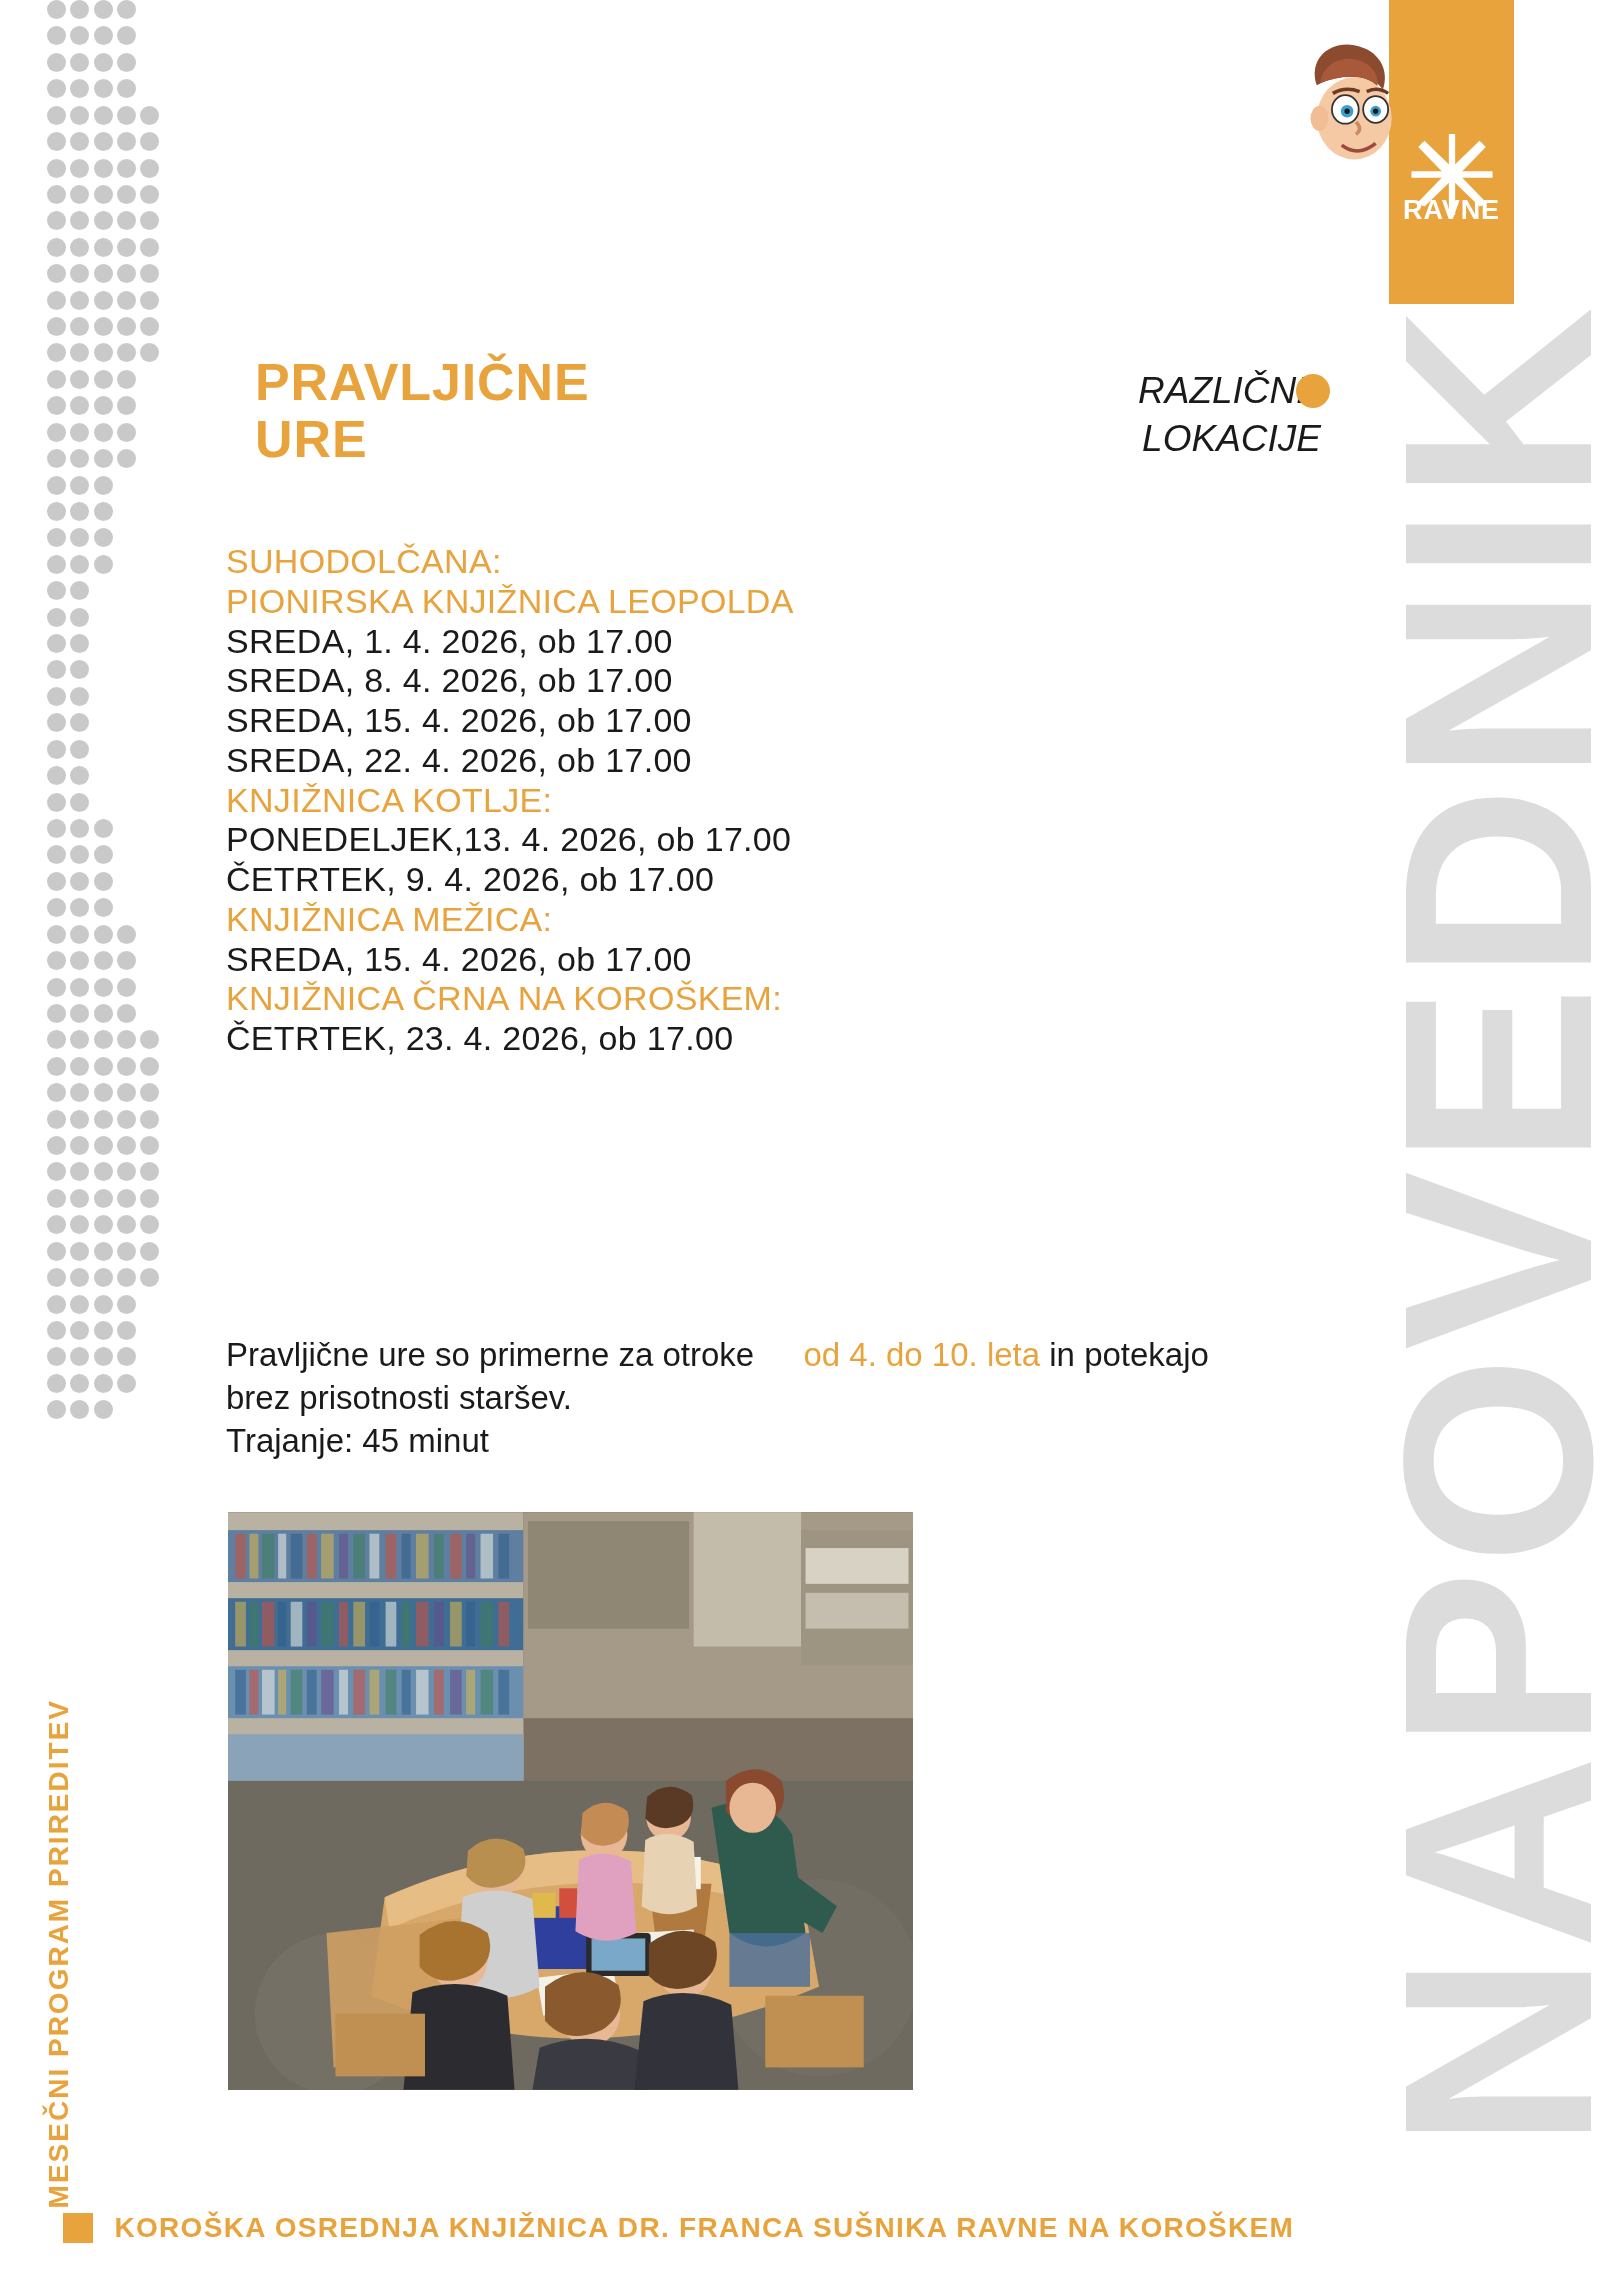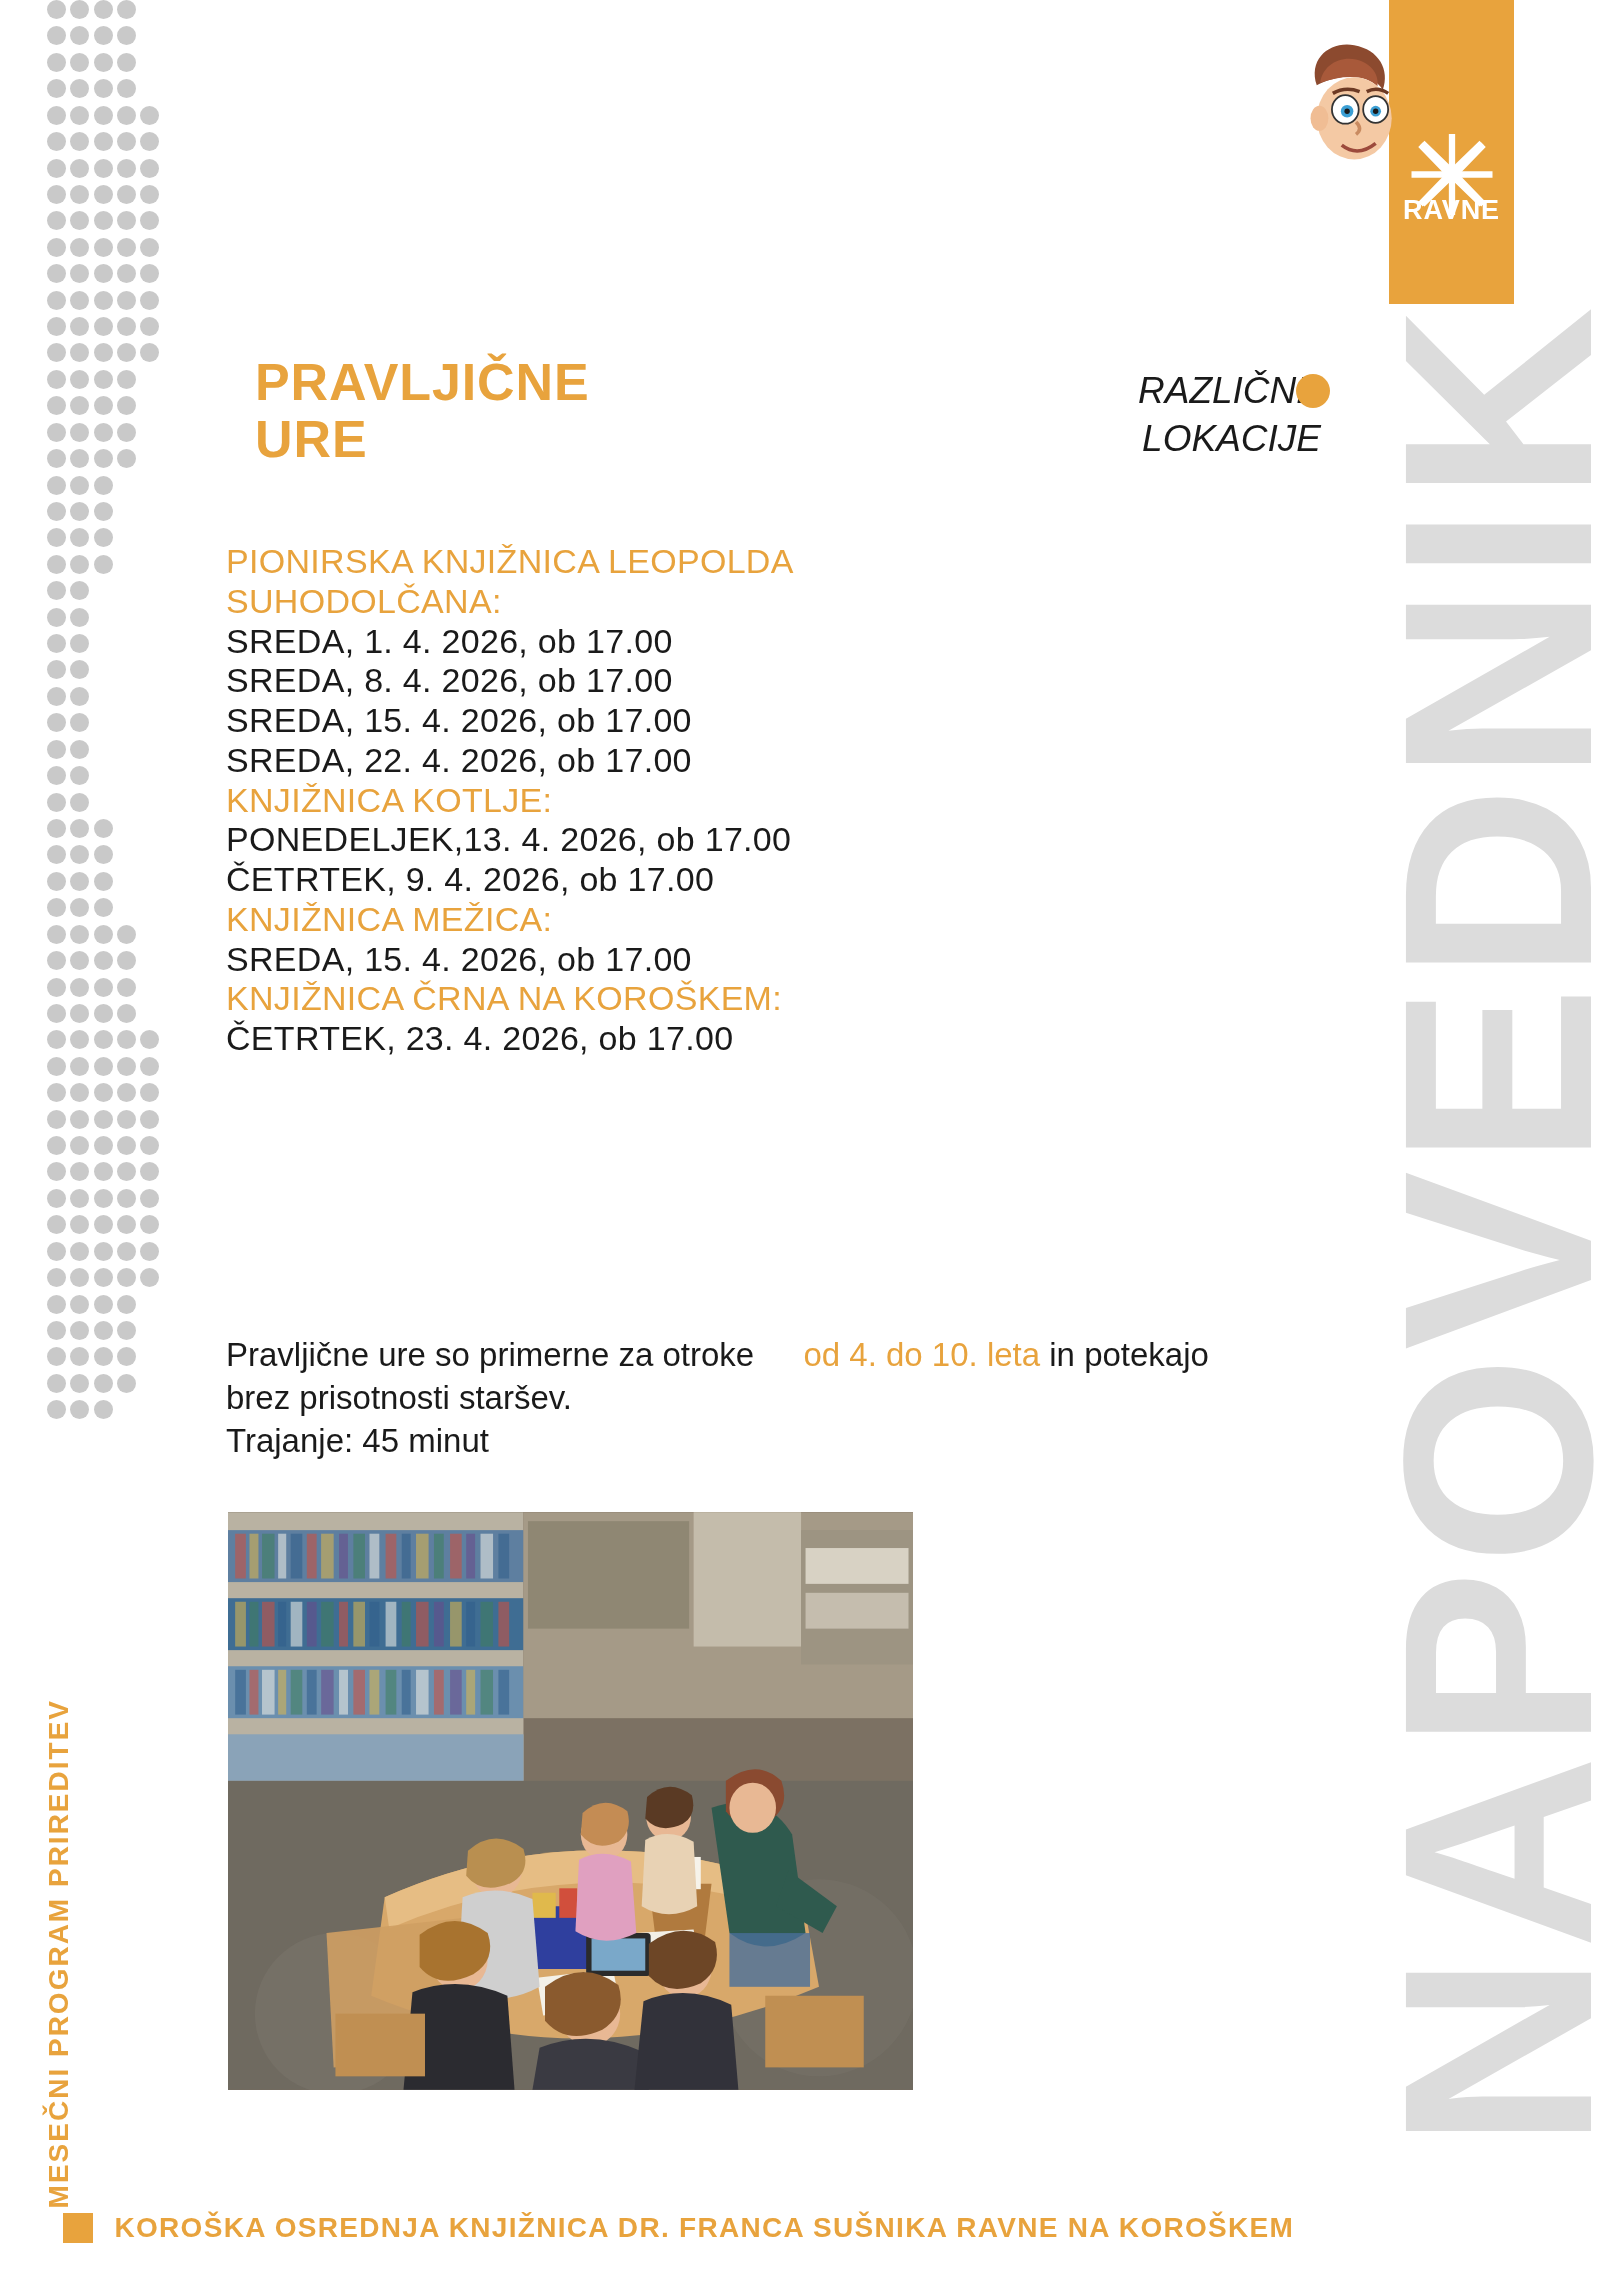--- a/index.html
+++ b/index.html
@@ -468,22 +468,22 @@
 <div class="title">PRAVLJIČNE
 URE</div>
 
 <div class="location-tag">
   <span>RAZLIČNE</span>
   <span class="line2">LOKACIJE</span>
   <span class="dot-marker"></span>
 </div>
 
 <div class="schedule" id="schedule">
+    <div class="sched-head">SUHODOLČANA:</div>
     <div class="sched-head">PIONIRSKA KNJIŽNICA LEOPOLDA</div>
-    <div class="sched-head">SUHODOLČANA:</div>
     <div class="sched-item">SREDA, 1. 4. 2026, ob 17.00</div>
     <div class="sched-item">SREDA, 8. 4. 2026, ob 17.00</div>
     <div class="sched-item">SREDA, 15. 4. 2026, ob 17.00</div>
     <div class="sched-item">SREDA, 22. 4. 2026, ob 17.00</div>
     <div class="sched-head">KNJIŽNICA KOTLJE:</div>
     <div class="sched-item">PONEDELJEK,13.  4. 2026, ob 17.00</div>
     <div class="sched-item">ČETRTEK, 9. 4. 2026, ob 17.00</div>
     <div class="sched-head">KNJIŽNICA MEŽICA:</div>
     <div class="sched-item">SREDA, 15. 4. 2026, ob 17.00</div>
     <div class="sched-head">KNJIŽNICA ČRNA NA KOROŠKEM:</div>

